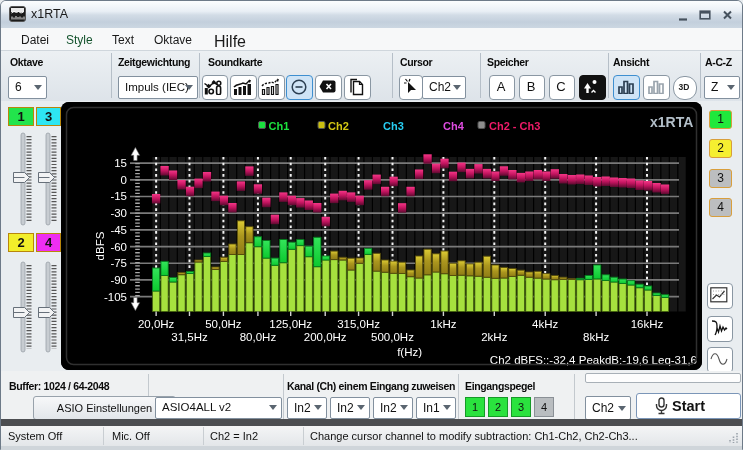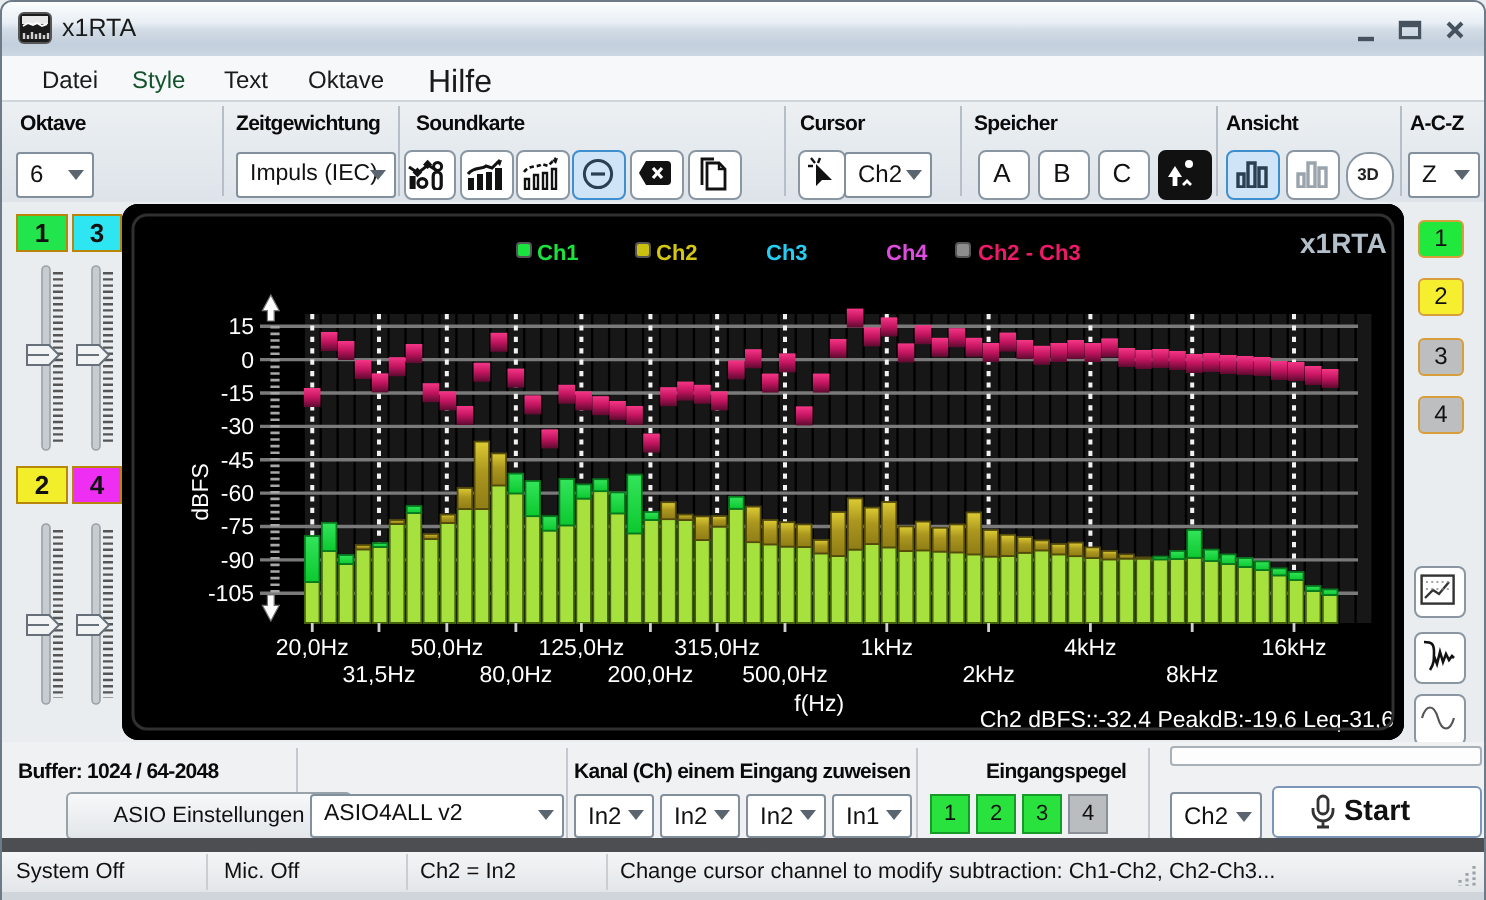--- a/index.html
+++ b/index.html
@@ -373,21 +373,21 @@
 <text x="428.0" y="28.0" fill="#ee1a68" font-size="11" font-weight="bold" font-family="Liberation Sans, sans-serif">Ch2 - Ch3</text>
 <text x="589.0" y="24.5" fill="#b3bfc9" font-size="14" font-weight="bold" font-family="Liberation Sans, sans-serif">x1RTA</text>
 <rect x="5.5" y="5.5" width="630" height="257" rx="7" fill="none" stroke="#303030" stroke-width="1.5"></rect>
 </svg>
 </div>
 
 <div class="abs" style="left:1px;top:371px;width:741px;height:48px;background:#eff1f2;"></div>
 <div class="abs lbl" style="left:9px;top:380px;">Buffer: 1024 / 64-2048</div>
 <div class="abs lbl" style="left:152px;top:380px;margin-top:24px;">Soundkarte</div>
 <div class="abs lbl" style="left:287px;top:380px;">Kanal (Ch) einem Eingang zuweisen</div>
-<div class="abs lbl" style="left:465px;top:380px;margin-left:28px;">Eingangspegel</div>
+<div class="abs lbl" style="left:465px;top:380px;">Eingangspegel</div>
 <div class="vsep" style="left:148px;top:374px;height:45px;background:#c3c9ce;"></div>
 <div class="vsep" style="left:283px;top:374px;height:45px;background:#c3c9ce;"></div>
 <div class="vsep" style="left:458px;top:374px;height:45px;background:#c3c9ce;"></div>
 <div class="vsep" style="left:574px;top:374px;height:45px;background:#c3c9ce;"></div>
 
 <div class="abs" style="left:9px;top:396px;width:143px;height:24px;background:linear-gradient(#f7f8f9,#e2e6ea);border:1px solid #98a2ab;border-radius:3px;box-sizing:border-box;text-align:center;font-size:11px;color:#111;line-height:22px;margin-left:24px;">ASIO Einstellungen</div>
 <div class="dd" style="left:155px;top:397px;width:125px;height:20px;">
     <span class="tx" style="font-size:11.5px;">ASIO4ALL v2</span>
     <span class="ar" style="top:7px;"></span>
   </div>

